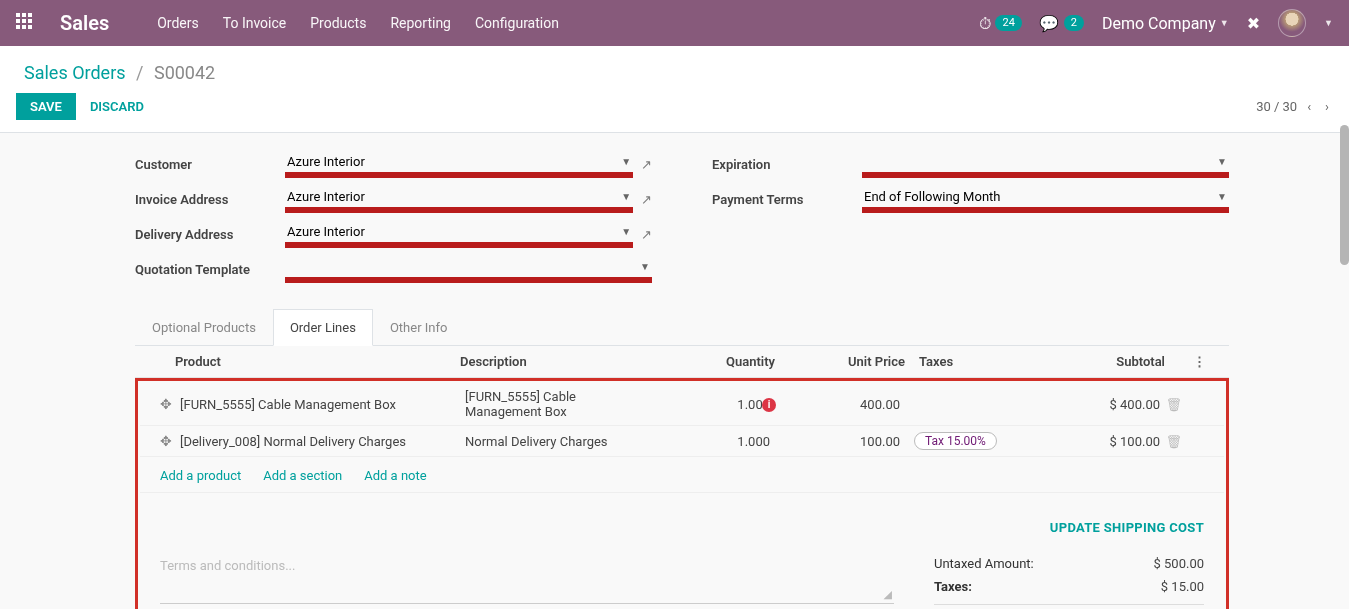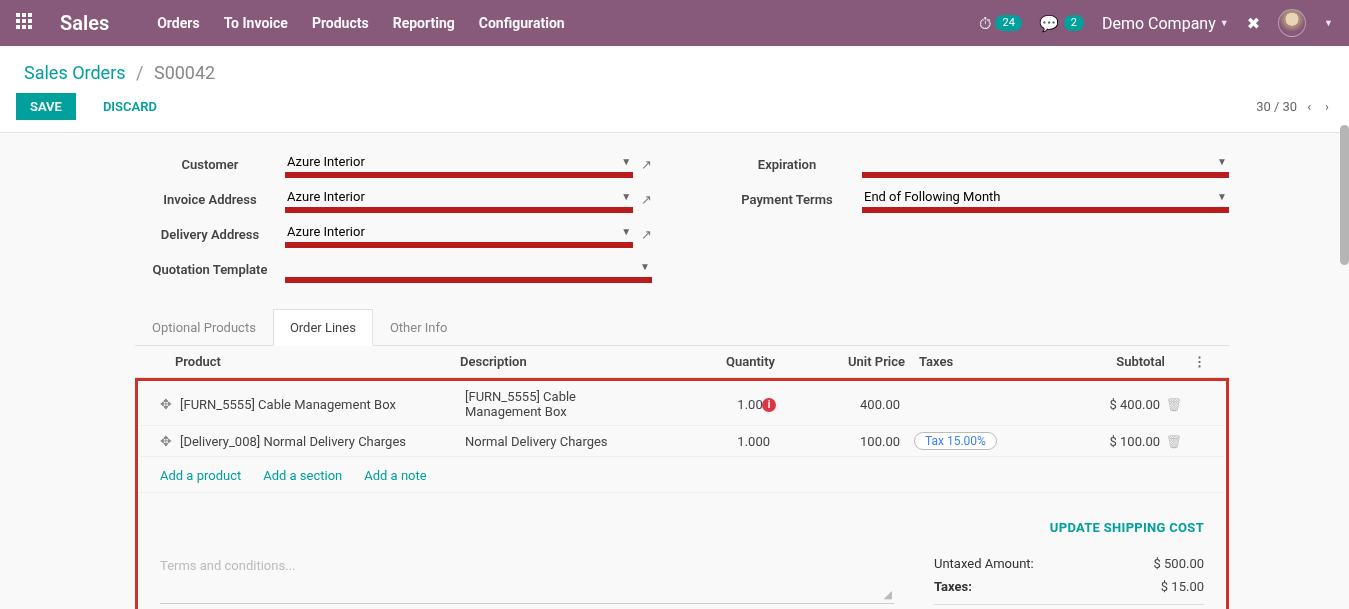--- a/index.html
+++ b/index.html
@@ -1,42 +1,42 @@
 <!DOCTYPE html>
 <html><head>
 <meta charset="utf-8">
 <style>
   * { box-sizing: border-box; margin: 0; padding: 0; font-family: -apple-system, BlinkMacSystemFont, "Segoe UI", Roboto, Helvetica, Arial, sans-serif; }
   body { background: #f9f9f9; }
   .navbar { background: #875A7B; height: 46px; display: flex; align-items: center; padding: 0 16px; color: #fff; }
   .apps-icon { width: 20px; height: 20px; display: grid; grid-template-columns: repeat(3,4px); grid-template-rows: repeat(3,4px); gap: 2px; margin-right: 24px; cursor: pointer; }
   .apps-icon div { background: #fff; }
   .brand { font-size: 20px; font-weight: 600; margin-right: 48px; }
-  .nav-menu { display: flex; gap: 24px; flex: 1; font-weight: bold; }
+  .nav-menu { display: flex; gap: 24px; flex: 1; }
   .nav-menu span { font-size: 14px; cursor: pointer; opacity: .95; }
   .nav-right { display: flex; align-items: center; gap: 18px; }
   .pill { display: inline-flex; align-items: center; gap:4px; cursor:pointer; }
   .pill .badge { background:#00A09D; color:#fff; font-size:11px; padding:0 7px; border-radius:10px; line-height:16px; }
   .avatar { width:28px; height:28px; border-radius:50%; background:#ccc; display:inline-block; border:1px solid rgba(255,255,255,.4); background-image: radial-gradient(circle at 50% 35%, #e8d4b8 30%, #b59776 31%, #875A7B 60%); }
   .subhead { background: #fff; border-bottom: 1px solid #dee2e6; padding: 8px 16px 12px; }
   .breadcrumb { font-size: 18px; padding: 8px 0 10px 0; margin-left: 8px; }
   .bc-root { color: #00A09D; cursor: pointer; }
   .bc-sep { color: #999; margin: 0 6px; }
   .bc-leaf { color: #888; }
-  .action-row { display:flex; align-items:center;gap:13px; }
+  .action-row { display:flex; align-items:center; }
   .btn-primary { background:#00A09D; color:#fff; border:none; padding:6px 14px; font-weight:600; font-size:13px; cursor:pointer; }
   .btn-link { background:none; border:none; color:#00A09D; font-weight:600; font-size:13px; padding:6px 14px; cursor:pointer; }
   .pager { margin-left:auto; display:flex; align-items:center; color:#666; font-size:13px; gap:6px; }
   .chev { cursor:pointer; padding:4px; color:#666; }
 
   .form-area { padding: 18px 120px 0 135px; }
   .fields-row { display:flex; gap:60px; margin-bottom: 26px; }
   .col { flex:1; display:flex; flex-direction:column; gap:8px; }
   .field { display:flex; align-items:center; }
-  .flabel { width:150px; font-size:13px; font-weight:600; color:#444;text-align:center; }
+  .flabel { width:150px; font-size:13px; font-weight:600; color:#444; }
   .finput-wrap { flex:1; display:flex; align-items:center; border-bottom:6px solid #b91c1c; padding:3px 2px; }
   .finput-wrap input { flex:1; border:none; outline:none; font-size:13px; background:transparent; }
   .finput-wrap .caret { color:#666; font-size:10px; cursor:pointer; }
   .ext-icon { color:#7c7c7c; margin-left:8px; cursor:pointer; font-size:13px; }
 
   .tabs { display:flex; border-bottom:1px solid #dee2e6; }
   .tab { padding:10px 16px; font-size:13px; color:#888; cursor:pointer; border:1px solid transparent; border-bottom:none; }
   .tab.active { color:#444; border:1px solid #dee2e6; border-bottom:1px solid #fff; margin-bottom:-1px; background:#fff; }
   .hl-box { border:3px solid #d13028; padding: 2px 2px 14px 2px; }
   .grid-head { display:flex; padding:8px 20px; font-size:13px; font-weight:600; color:#444; border-bottom:1px solid #e5e5e5; }
@@ -45,21 +45,21 @@
   .c-desc{flex:1}
   .c-qty{flex:0 0 120px;text-align:right;position:relative}
   .c-price{flex:0 0 130px;text-align:right}
   .c-tax{flex:0 0 130px;padding-left:14px}
   .c-sub{flex:0 0 130px;text-align:right}
   .c-del{width:28px;text-align:center;color:#bbb;cursor:pointer}
   .c-opt{width:16px;color:#666;font-weight:700}
   .gridrow{display:flex;align-items:center;padding:6px 20px;font-size:13px;color:#444;border-bottom:1px solid #eee}
   .drag-handle{color:#888;cursor:grab;font-size:14px}
   .warn-icon{display:inline-block;width:14px;height:14px;border-radius:50%;background:#dc3545;color:#fff;font-size:10px;font-weight:700;text-align:center;line-height:14px;position:absolute;right:-6px;top:1px}
-  .tax-pill{display:inline-block;border:1px solid #bbb;border-radius:12px;padding:1px 10px;font-size:12px;color:#3b82f6;background:#fff}
+  .tax-pill{display:inline-block;border:1px solid #bbb;border-radius:12px;padding:1px 10px;font-size:12px;color:#701a75;background:#fff}
   .add-row{padding:8px 20px;border-bottom:1px solid #eee}
   .add-row a{color:#00A09D;text-decoration:none;font-size:13px;margin-right:18px;cursor:pointer}
   .bottom-actions{text-align:right;padding:24px 20px 10px}
   .bottom-actions a{color:#00A09D;font-weight:700;font-size:13px;text-decoration:none;letter-spacing:.3px;cursor:pointer}
   .footer-row{display:flex;align-items:flex-start;padding:6px 20px 0;gap:40px}
   .terms-box{flex:1;border-bottom:1px solid #ccc;padding:6px 0 30px;color:#bbb;font-size:13px;position:relative}
   .resize-corner{position:absolute;right:2px;bottom:2px;color:#bbb;font-size:11px}
   .totals{flex:0 0 270px;}
   .trow{display:flex;justify-content:space-between;padding:4px 0;font-size:13px;color:#333}
   .tvalue{color:#444}

